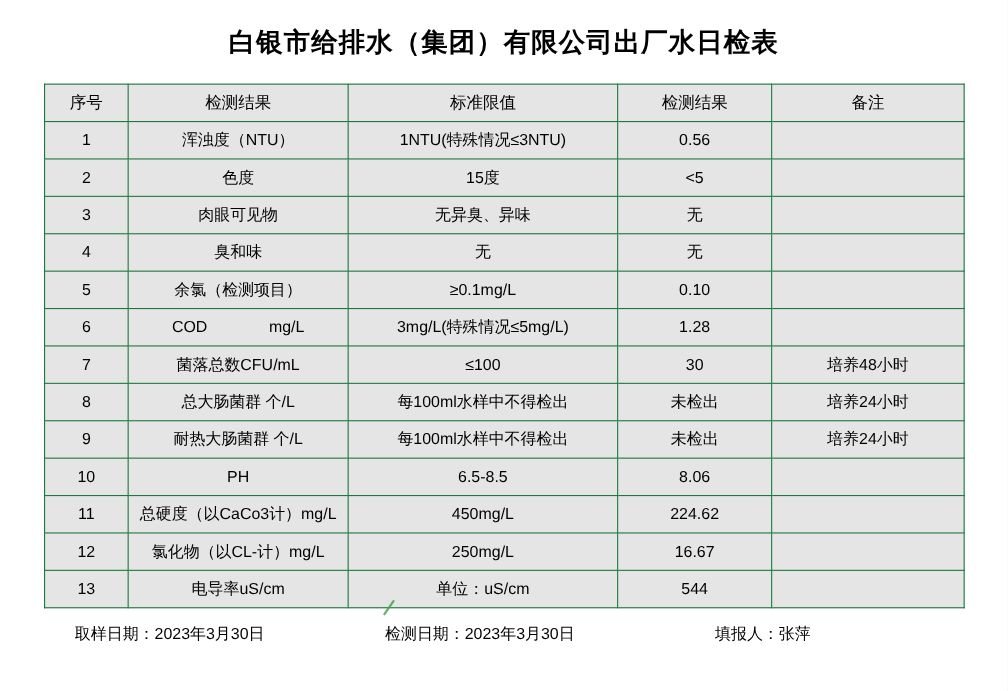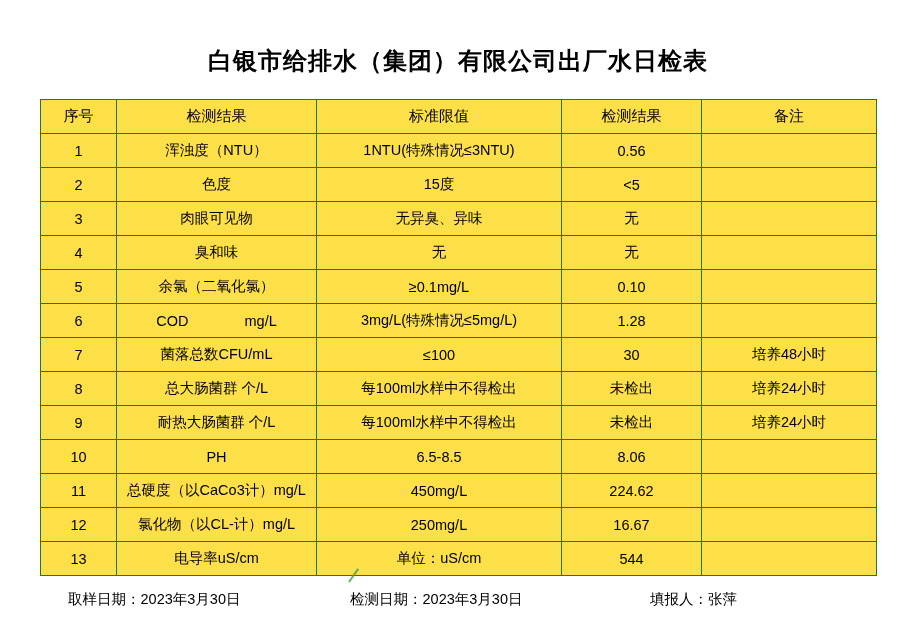--- a/index.html
+++ b/index.html
@@ -19,34 +19,34 @@
     width: 916px;
     height: 628px;
     position: relative;
     box-sizing: border-box;
   }
   .title {
     text-align: center;
     font-size: 24px;
     font-weight: bold;
     letter-spacing: 1px;
-    margin-top: 45px;
+    margin-top: 22px;
     margin-bottom: 0;
     color: #000;
     font-family: "Liberation Sans", sans-serif;
   }
   .table-wrap {
     margin: 22px auto 0 auto;
     width: 836px;
   }
   table.report {
     border-collapse: collapse;
     width: 836px;
     table-layout: fixed;
-    background: #fde047;
+    background: #e5e5e5;
   }
   table.report td, table.report th {
     border: 1px solid #1a7a3c;
     height: 33px;
     font-size: 14.5px;
     text-align: center;
     vertical-align: middle;
     font-weight: normal;
     color: #000;
     padding: 0 2px;
@@ -147,21 +147,21 @@
         </tr>
         <tr>
           <td>4</td>
           <td>臭和味</td>
           <td>无</td>
           <td>无</td>
           <td></td>
         </tr>
         <tr>
           <td>5</td>
-          <td>余氯（二氧化氯）</td>
+          <td>余氯（检测项目）</td>
           <td>≥0.1mg/L</td>
           <td>0.10</td>
           <td></td>
         </tr>
         <tr>
           <td>6</td>
           <td>
             <span class="cod-inner">
               <span>COD</span>
               <span>mg/L</span>

